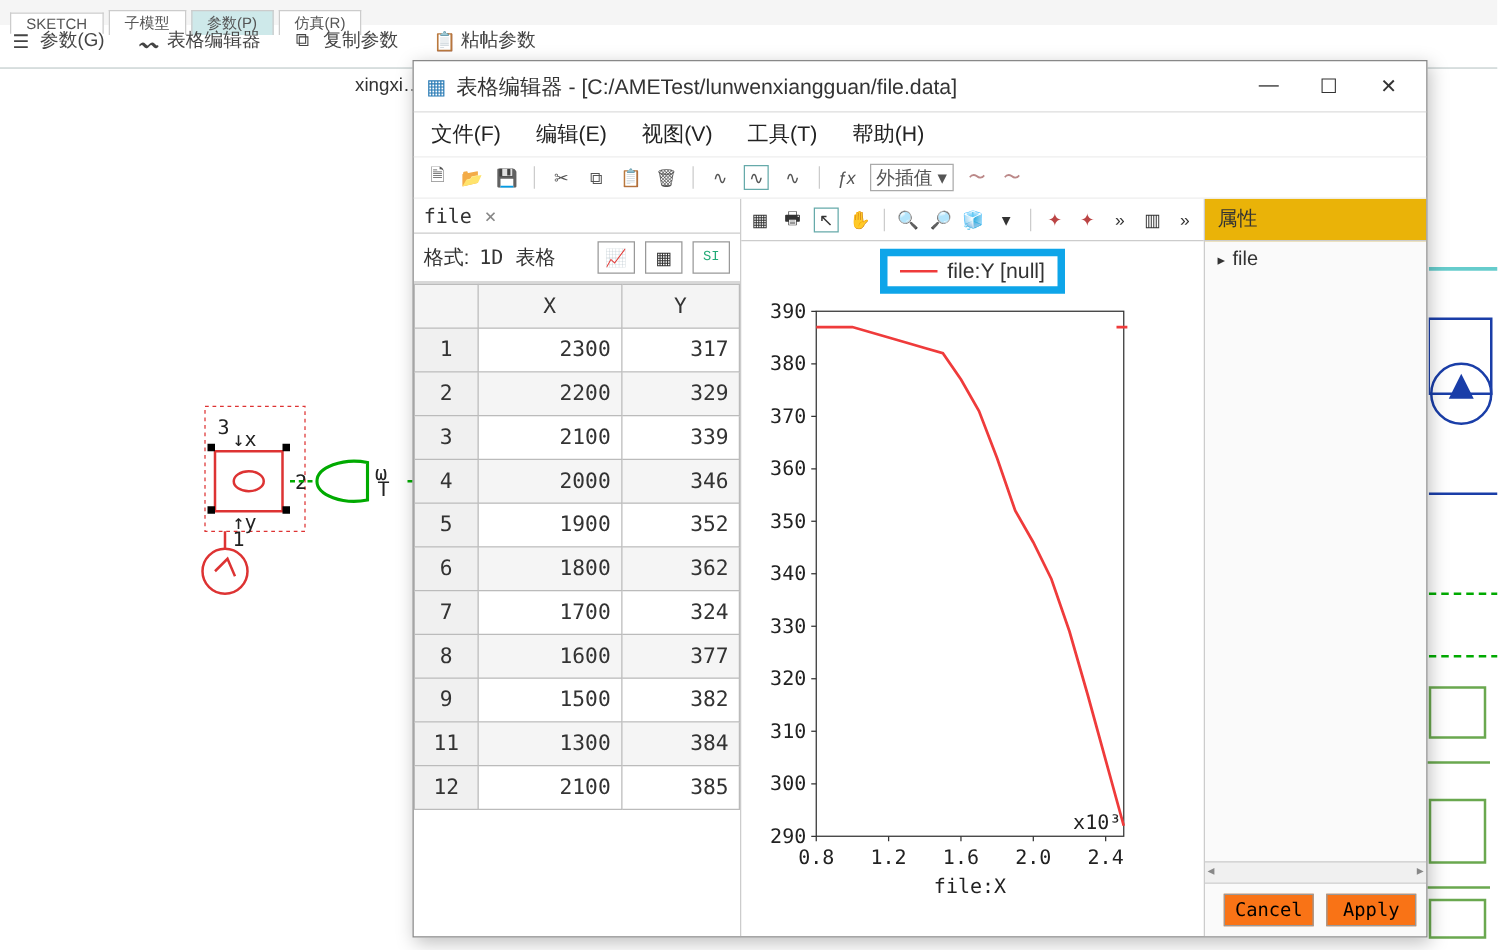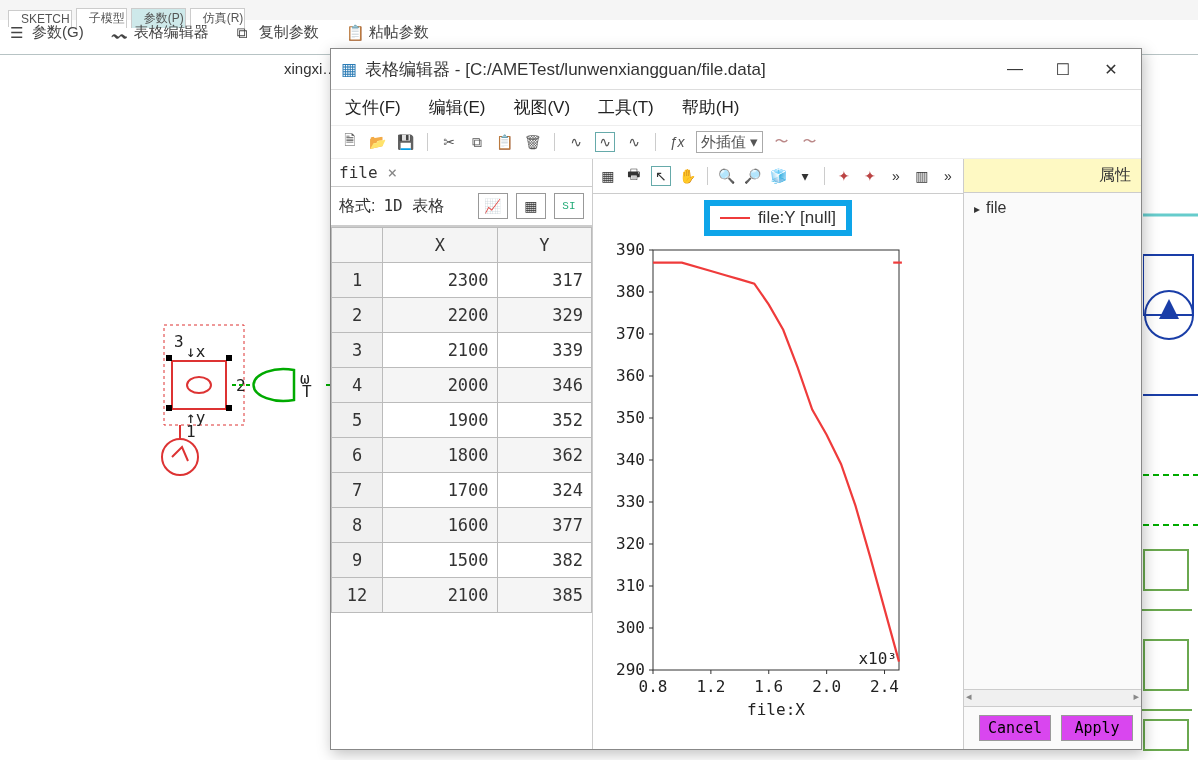--- a/index.html
+++ b/index.html
@@ -21,21 +21,21 @@
     background: #f5f5f5;
     font-size: 12px;
     color: #555;
     align-items: center;
     padding-left: 8px;
     gap: 4px;
   }
   .ribbon-tabs .tab {
     border: 1px solid #ccc;
     border-bottom: none;
-    padding: 1px 1px 1px 12px;
+    padding: 1px 12px 1px 12px;
     background: #fff;
     margin-top: 16px;
   }
   .ribbon-tabs .tab.active {
     background: #cee9ea;
   }
 
   .ribbon-cmd {
     display: flex;
     gap: 28px;
@@ -247,42 +247,41 @@
 
   
   .right-col {
     width: 190px;
     display: flex;
     flex-direction: column;
     background: #fafafa;
   }
   .right-col .hdr {
     padding: 6px 10px;
-    background: #fef9c3;
+    background: #eab308;
     font-size: 16px;
     border-bottom: 1px solid #ccc;
-    text-align: right;
   }
   .right-col .tree {
     flex:1;
     padding: 6px 10px;
     font-size: 16px;
   }
   .right-col .tree .caret { display:inline-block; transform: rotate(0deg); margin-right:6px; font-size:12px;}
   .right-col .footer {
     display: flex;
     gap: 10px;
     padding: 8px;
     border-top: 1px solid #ccc;
     justify-content: flex-end;
   }
   .right-col .footer button {
     width: 72px; height: 26px;
     border: 1px solid #999;
-    background: #d946ef;
+    background: #f97316;
     font-family: Consolas, monospace;
     font-size: 15px;
   }
   .right-col .scroll-stub {
     height: 16px;
     border-top: 1px solid #ccc;
     background: #f0f0f0;
     display:flex; justify-content: space-between;
     font-size: 11px; color:#888; padding: 0 2px;
   }
@@ -466,20 +465,25 @@
               </tr>
               <tr>
                 <td class="rowh">8</td>
                 <td>1600</td>
                 <td>377</td>
               </tr>
               <tr>
                 <td class="rowh">9</td>
                 <td>1500</td>
                 <td>382</td>
+              </tr>
+              <tr>
+                <td class="rowh">11</td>
+                <td>1300</td>
+                <td>384</td>
               </tr>
               <tr>
                 <td class="rowh">12</td>
                 <td>2100</td>
                 <td>385</td>
               </tr>
             </tbody>
         </table>
       </div>
     </div>

